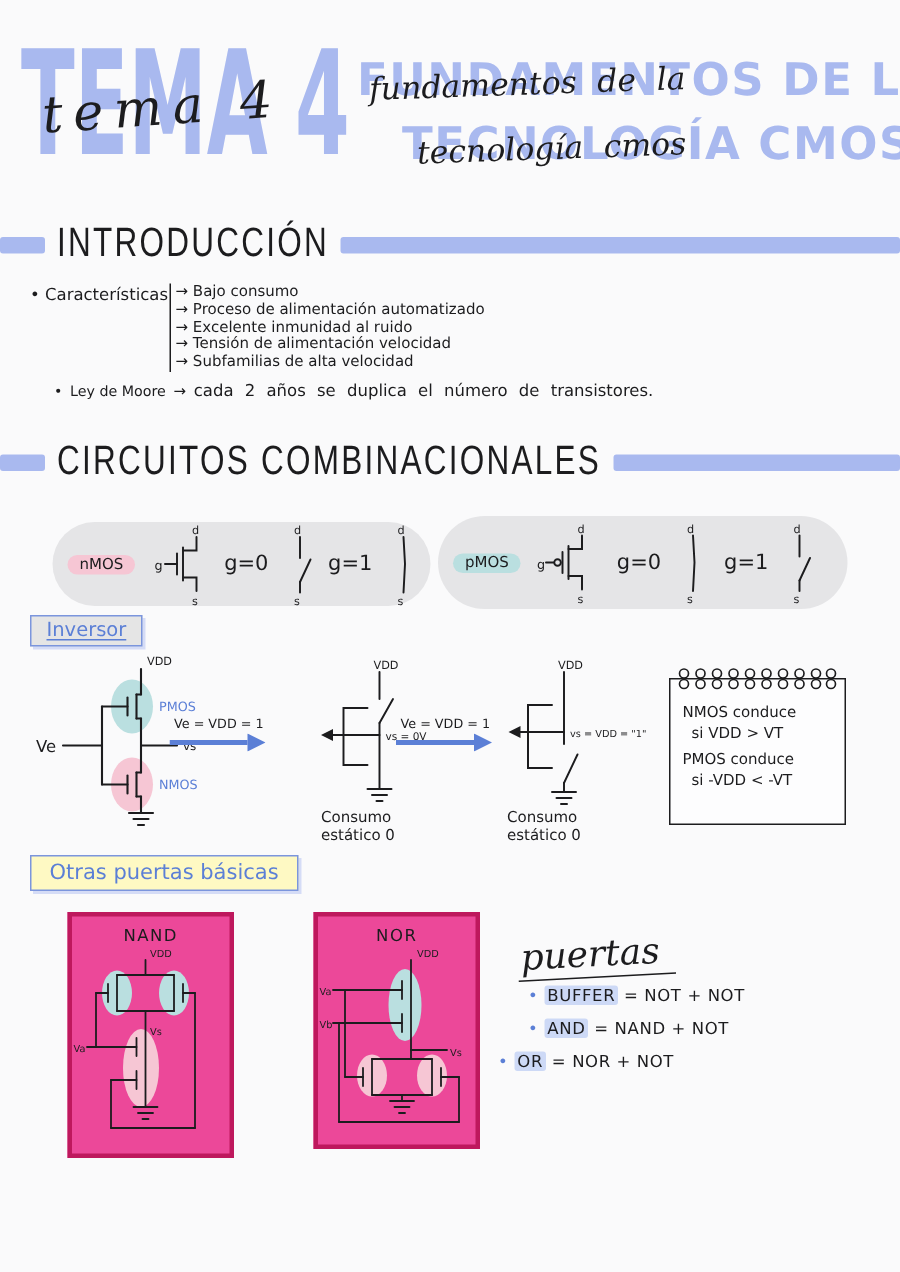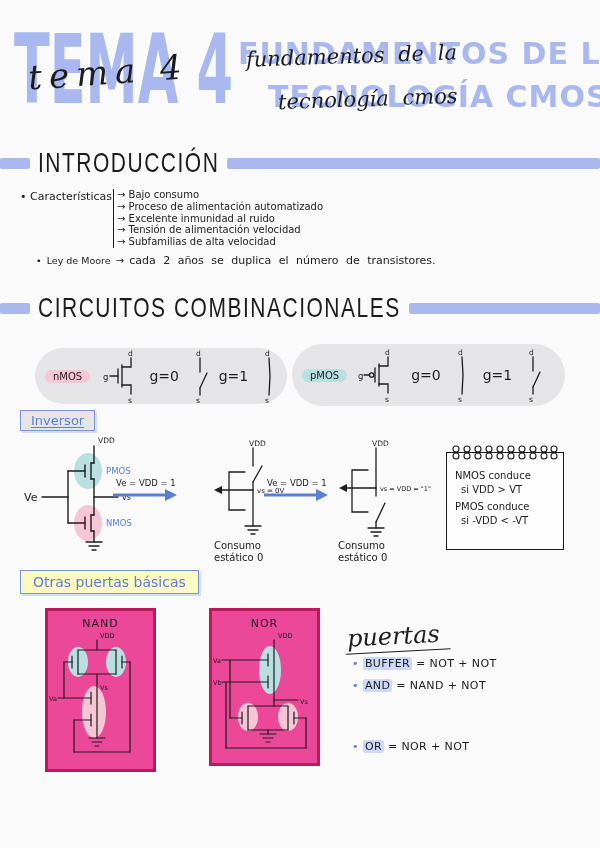--- a/index.html
+++ b/index.html
@@ -355,18 +355,18 @@
   <div class="abs script" style="left:345px;top:622px;font-size:24px;transform:rotate(-3deg);border-bottom:1.5px solid #1c1c1e;padding:0 10px 1px 2px;">puertas</div>
 
   <div class="gate-item" style="left:352px;top:657px;">
     <span class="dot">•</span><span class="hl">BUFFER</span>
     <span>= NOT + NOT</span>
   </div>
   <div class="gate-item" style="left:352px;top:679px;">
     <span class="dot">•</span><span class="hl">AND</span>
     <span>= NAND + NOT</span>
   </div>
-  <div class="gate-item" style="left:352px;top:701px;margin-top:39px;">
+  <div class="gate-item" style="left:332px;top:701px;">
     <span class="dot">•</span><span class="hl">OR</span>
     <span>= NOR + NOT</span>
   </div>
 
 </div>
 
 </body></html>

